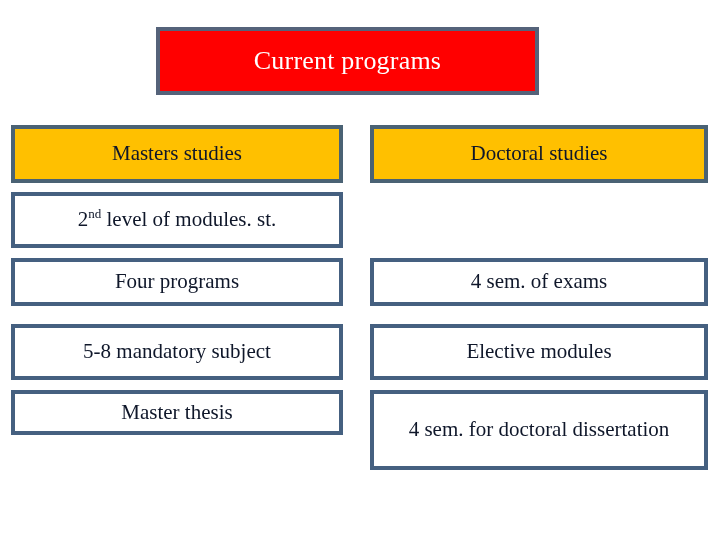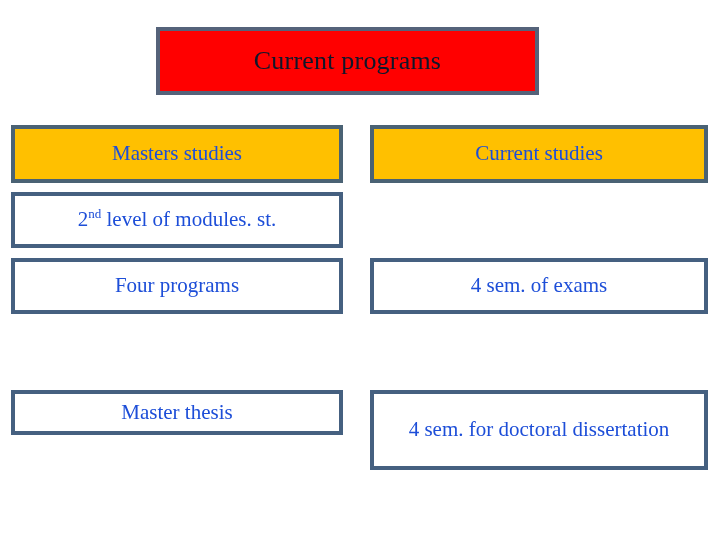--- a/index.html
+++ b/index.html
@@ -31,38 +31,38 @@
     width: 383px;
     height: 68px;
     box-sizing: border-box;
     background: #ff0000;
     border: 4px solid #55637a;
     display: flex;
     align-items: center;
     justify-content: center;
   }
   .title-text {
-    color: #0f172a;
+    color: #ffffff;
     font-size: 26px;
     line-height: 1.1;
     letter-spacing: 0.2px;
     white-space: nowrap;
   }
 
   
   .cell {
     position: absolute;
     box-sizing: border-box;
     border: 4px solid #456080;
     background: #ffffff;
     display: flex;
     align-items: center;
     justify-content: center;
     text-align: center;
-    color: #1d4ed8;
+    color: #0f172a;
     font-size: 21px;
     line-height: 1.22;
     padding: 2px 22px;
   }
   .cell.header {
     background: #ffc000;
     border-color: #4a6274;
   }
   .cell .cell-text { display: block; }
 
@@ -73,52 +73,58 @@
     line-height: 0;
   }
 
   
   .col-left  { left: 11px;  width: 332px; }
   .col-right { left: 370px; width: 338px; }
 
   
   .row-head { top: 125px; height: 58px; }
   .row-1    { top: 192px; height: 56px; }
-  .row-2    { top: 258px; height: 56px; }
+  .row-2    { top: 258px; height: 48px; }
   .row-3    { top: 324px; height: 56px; }
   .row-4L   { top: 390px; height: 45px; }
   .row-4R   { top: 390px; height: 80px; }
 </style>
 </head>
 <body>
 
 <div class="slide">
 
   <div class="title-box">
     <span class="title-text">Current programs</span>
   </div>
 
   <div class="cell header col-left row-head">
     <span class="cell-text">Masters studies</span>
   </div>
   <div class="cell header col-right row-head">
-    <span class="cell-text">Current studies</span>
+    <span class="cell-text">Doctoral studies</span>
   </div>
 
   <div class="cell col-left row-1">
     <span class="cell-text"><span>2</span><sup class="ord">nd</sup><span> level of modules. st.</span></span>
   </div>
 
   <div class="cell col-left row-2">
     <span class="cell-text">Four programs</span>
   </div>
   <div class="cell col-right row-2">
     <span class="cell-text">4 sem. of exams</span>
   </div>
 
+  <div class="cell col-left row-3">
+    <span class="cell-text">5-8 mandatory subject</span>
+  </div>
+  <div class="cell col-right row-3">
+    <span class="cell-text">Elective modules</span>
+  </div>
 
   <div class="cell col-left row-4L">
     <span class="cell-text">Master thesis</span>
   </div>
   <div class="cell col-right row-4R">
     <span class="cell-text">4 sem. for doctoral dissertation</span>
   </div>
 
 </div>
 

